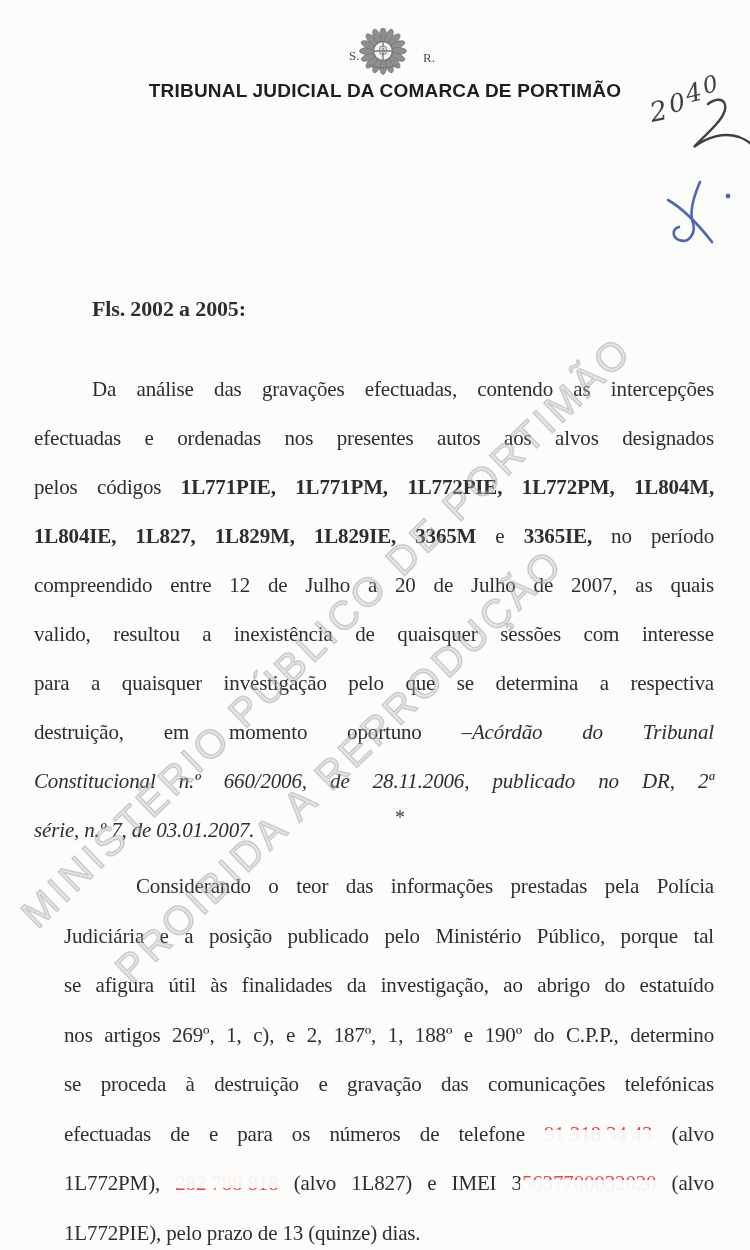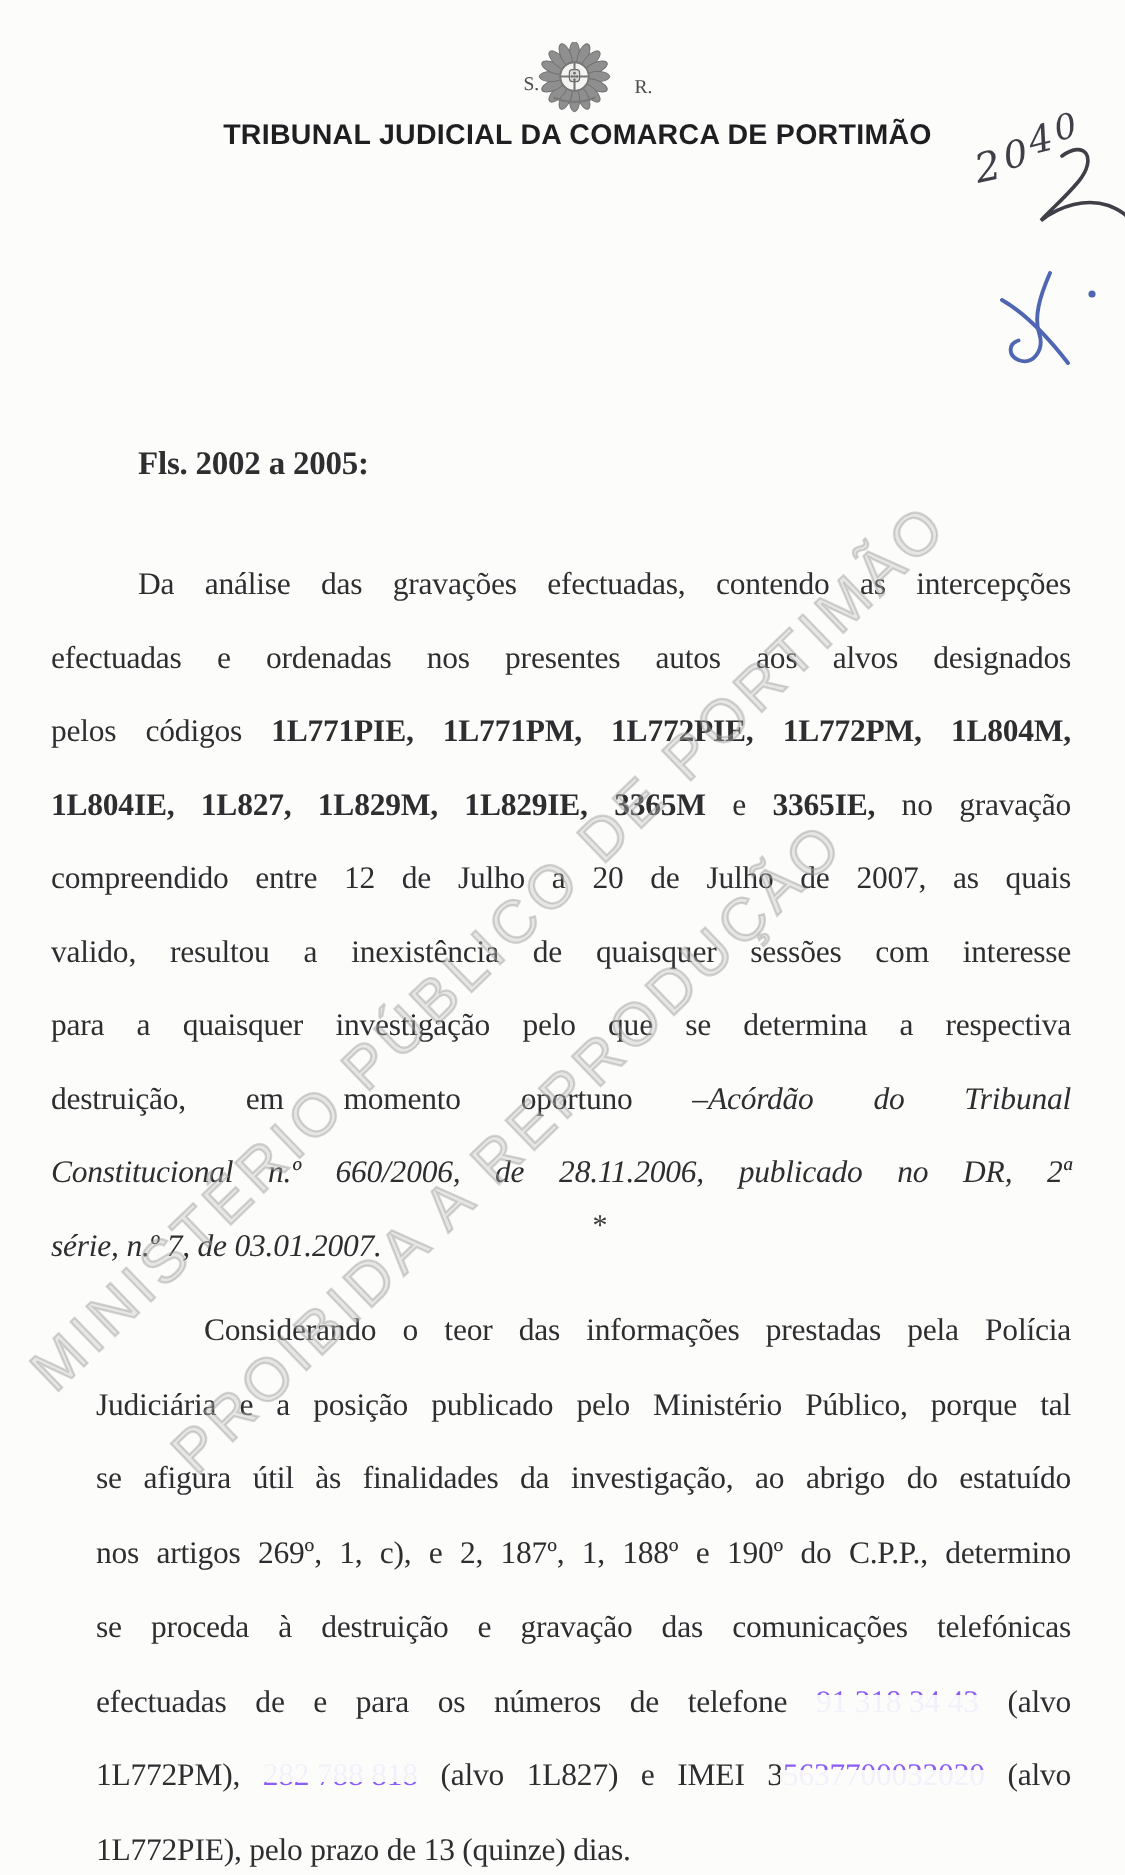--- a/index.html
+++ b/index.html
@@ -33,21 +33,21 @@
   #fls-heading{top:296px;padding-left:58px;font-weight:bold;font-size:22px;}
   #para1{top:365px;}
   #para2{top:862px;}
   .line{text-align:justify;text-align-last:justify;line-height:49px;height:49px;white-space:normal;}
   #para2 .line{line-height:49.5px;height:49.5px;margin-left:30px;}
   .line.last{text-align-last:left;}
   .line.indent{padding-left:58px;}
   .line.indent2{padding-left:72px;}
   .run-b{font-weight:bold;}
   .run-i{font-style:italic;}
-  .run-rt,.run-rb{color:#8b5cf6;position:relative;display:inline-block;}
+  .run-rt,.run-rb{color:#ef4444;position:relative;display:inline-block;}
   .run-rt::after{content:"";position:absolute;left:-2px;right:-2px;top:42%;bottom:-14%;background:rgba(252,252,251,0.93);}
   .run-rb::after{content:"";position:absolute;left:-2px;right:-2px;top:-14%;bottom:42%;background:rgba(252,252,251,0.93);}
   #star-sep{position:absolute;left:34px;top:806px;width:680px;text-align:center;
     text-indent:52px;font-size:20px;color:#3a3a3a;z-index:2;}
 </style>
 </head>
 <body>
 
 <div class="page">
 
@@ -107,21 +107,21 @@
   </svg>
 
   <div class="wm" id="wm1">MINISTÉRIO PÚBLICO DE PORTIMÃO</div>
   <div class="wm" id="wm2">PROIBIDA A REPRODUÇÃO</div>
 
   <div class="textblock" id="fls-heading">Fls. 2002 a 2005:</div>
   <div class="textblock" id="para1">
       <div class="line indent"><span>Da análise das gravações efectuadas, contendo as intercepções</span></div>
       <div class="line"><span>efectuadas e ordenadas nos presentes autos aos alvos designados</span></div>
       <div class="line"><span>pelos códigos </span><span class="run-b">1L771PIE, 1L771PM, 1L772PIE, 1L772PM, 1L804M,</span></div>
-      <div class="line"><span class="run-b">1L804IE, 1L827, 1L829M, 1L829IE, 3365M</span><span> e </span><span class="run-b">3365IE,</span><span> no gravação</span></div>
+      <div class="line"><span class="run-b">1L804IE, 1L827, 1L829M, 1L829IE, 3365M</span><span> e </span><span class="run-b">3365IE,</span><span> no período</span></div>
       <div class="line"><span>compreendido entre 12 de Julho a 20 de Julho de 2007, as quais</span></div>
       <div class="line"><span>valido, resultou a inexistência de quaisquer sessões com interesse</span></div>
       <div class="line"><span>para a quaisquer investigação pelo que se determina a respectiva</span></div>
       <div class="line"><span>destruição, em momento oportuno </span><span class="run-i">–Acórdão do Tribunal</span></div>
       <div class="line"><span class="run-i">Constitucional n.º 660/2006, de 28.11.2006, publicado no DR, 2ª</span></div>
       <div class="line last"><span class="run-i">série, n.º 7, de 03.01.2007.</span></div>
     </div>
   <div id="star-sep">*</div>
   <div class="textblock" id="para2">
       <div class="line indent2"><span>Considerando o teor das informações prestadas pela Polícia</span></div>

